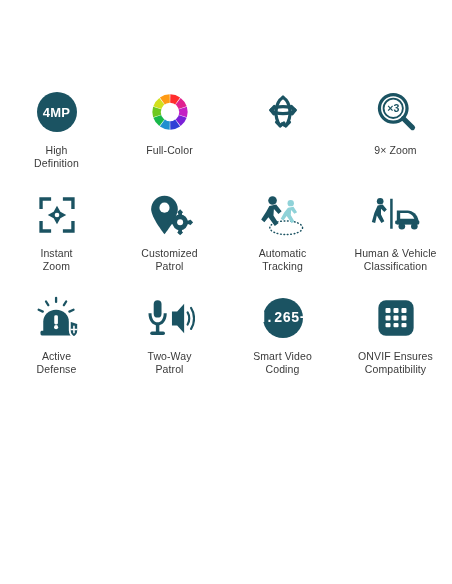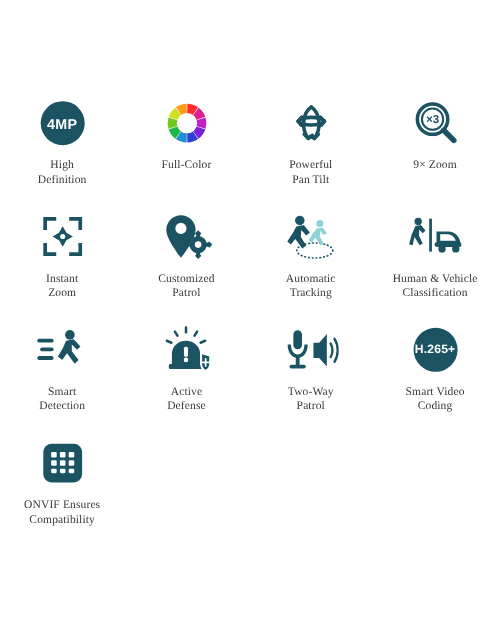--- a/index.html
+++ b/index.html
@@ -29,34 +29,33 @@
   }
   .label{
     margin-top:6px;
     font-size:10.5px;
     line-height:13px;
     color:#3a3a3a;
     text-align:center;
     max-width:108px;
     letter-spacing:0.1px;
     white-space:pre-line;
-    font-family:Liberation Serif, serif;
   }
   .label.wide{max-width:112px;text-align:center;}
   svg{display:block;}
   
   .badge{
     width:40px;height:40px;border-radius:50%;
     background:#1b5362;color:#fff;
     display:flex;align-items:center;justify-content:center;
     font-weight:bold;
     letter-spacing:0.2px;
   }
   .badge.mp{font-size:13px;}
-  .badge.h265{font-size:11px;}
+  .badge.h265{font-size:14px;font-family:Liberation Mono, monospace;}
 </style>
 </head>
 <body>
 
 <div id="page">
   <div class="grid">
 
     <div class="cell">
       <div class="icon-wrap">
         <div class="badge mp">4MP</div>
@@ -92,22 +91,20 @@
           <path d="M50 18 C32 30 30 62 44 80" stroke-linecap="round"></path>
           <path d="M50 18 C68 30 70 62 56 80" stroke-linecap="round"></path>
           <path d="M24 46 C34 56 66 56 76 46" stroke-linecap="round"></path>
           <path d="M24 46 C34 36 66 36 76 46" stroke-linecap="round"></path>
           <path d="M44 80 L36 72 M44 80 L52 74" stroke-linecap="round"></path>
           <path d="M56 80 L48 76 M56 80 L64 72" stroke-linecap="round"></path>
           <path d="M76 46 L68 38 M76 46 L70 54" stroke-linecap="round"></path>
           <path d="M24 46 L31 38 M24 46 L30 54" stroke-linecap="round"></path>
         </svg>
       </div>
-      <div class="label">Powerful
-Pan Tilt</div>
     </div>
 
     <div class="cell">
       <div class="icon-wrap">
         <svg width="46" height="46" viewBox="0 0 100 100">
           <circle cx="44" cy="42" r="30" fill="none" stroke="#1b5362" stroke-width="7"></circle>
           <circle cx="44" cy="42" r="21" fill="none" stroke="#1b5362" stroke-width="4"></circle>
           <path d="M66 64 L86 84" stroke="#1b5362" stroke-width="11" stroke-linecap="round"></path>
           <text x="44" y="49" font-family="Liberation Sans, sans-serif" font-size="23" font-weight="bold" fill="#1b5362" text-anchor="middle">×3</text>
         </svg>
@@ -190,35 +187,20 @@
             <circle cx="74" cy="72" r="8"></circle>
             <circle cx="104" cy="72" r="8"></circle>
           </g>
           <path d="M70 40 L86 40 C94 40 101 46 104 54 L70 54 Z" fill="#ffffff"></path>
         </svg>
       </div>
       <div class="label wide">Human &amp; Vehicle
 Classification</div>
     </div>
 
-    <div class="cell">
-      <div class="icon-wrap">
-        <svg width="48" height="42" viewBox="0 0 110 90">
-          <g fill="#1b5362">
-            <rect x="2" y="22" width="34" height="8" rx="4"></rect>
-            <rect x="8" y="40" width="28" height="8" rx="4"></rect>
-            <rect x="2" y="58" width="34" height="8" rx="4"></rect>
-            <circle cx="70" cy="14" r="10"></circle>
-            <path d="M62 26 L78 23 L92 38 L85 45 L74 34 L74 48 L88 66 L80 74 L64 52 L54 66 L45 59 L56 40 Z"></path>
-          </g>
-        </svg>
-      </div>
-      <div class="label">Smart
-Detection</div>
-    </div>
 
     <div class="cell">
       <div class="icon-wrap">
         <svg width="46" height="44" viewBox="0 0 100 96">
           <g stroke="#1b5362" stroke-width="5" stroke-linecap="round">
             <path d="M48 4 L48 13"></path>
             <path d="M26 12 L31 20"></path>
             <path d="M70 12 L65 20"></path>
             <path d="M10 30 L19 34"></path>
             <path d="M86 30 L77 34"></path>

